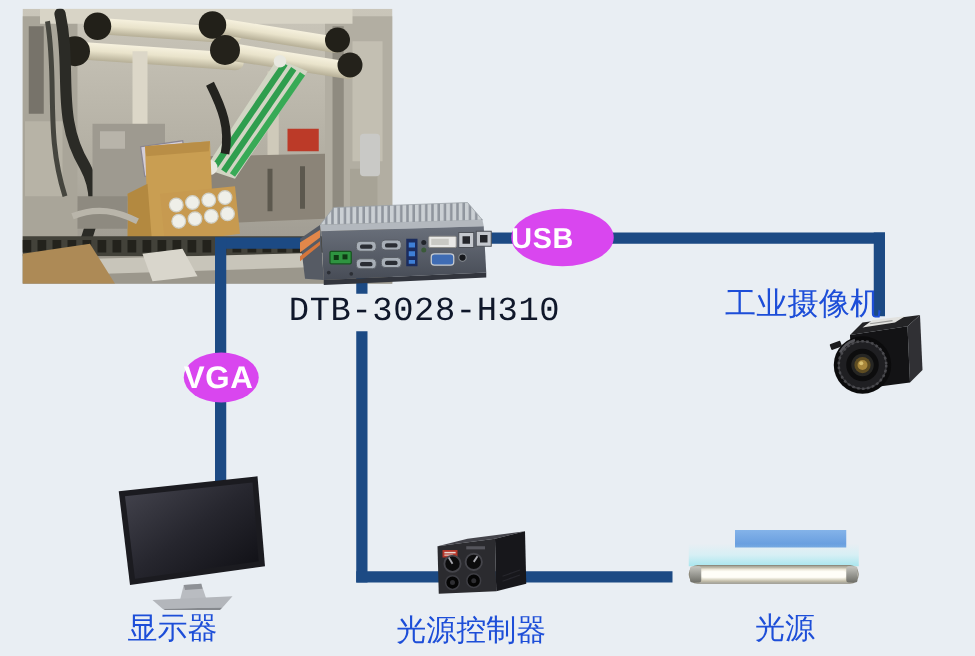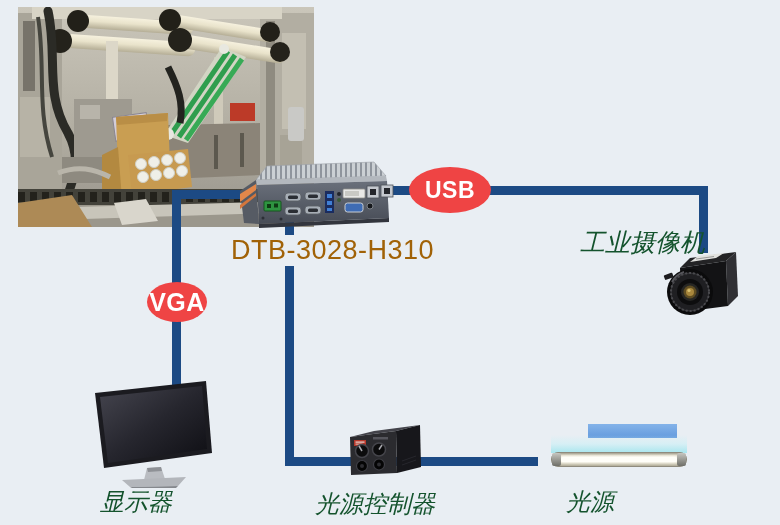--- a/index.html
+++ b/index.html
@@ -1,24 +1,24 @@
 <!DOCTYPE html>
 <html><head>
 <meta charset="utf-8">
 <style>
   html,body{margin:0;padding:0;}
   body{font-family:"Liberation Sans","DejaVu Sans",sans-serif;}
   #canvas{position:relative;width:780px;height:525px;background:#e9eef3;overflow:hidden;}
   .abs{position:absolute;}
   .line{position:absolute;background:#1c4a84;}
-  .badge{position:absolute;background:#ef4444;border-radius:50%;display:flex;align-items:center;justify-content:center;}
+  .badge{position:absolute;background:#d946ef;border-radius:50%;display:flex;align-items:center;}
   .badge span{color:#ffffff;font-weight:600;font-size:25px;letter-spacing:.5px;}
   .badge-usb span{font-size:23px;}
-  .dev-label{position:absolute;color:#14532d;font-size:24px;white-space:nowrap;font-style:italic;}
-  .model-label{position:absolute;left:222px;top:235px;font-size:27px;color:#a16207;background:#e9eef3;padding:0 9px;white-space:nowrap;letter-spacing:.5px;}
+  .dev-label{position:absolute;color:#1d4ed8;font-size:24px;text-align:center;white-space:nowrap;}
+  .model-label{position:absolute;left:222px;top:235px;font-size:27px;color:#0f172a;background:#e9eef3;padding:0 9px;white-space:nowrap;letter-spacing:.5px;font-family:Liberation Mono, monospace;}
   .glow{position:absolute;left:551px;top:435px;width:136px;height:18px;
         background:linear-gradient(to top,#a9e6ee 0%,rgba(199,240,246,.55) 50%,rgba(233,238,243,0) 100%);}
   .tube{position:absolute;left:551px;top:452px;width:136px;height:15px;border-radius:7px;box-sizing:border-box;
         background:linear-gradient(#a39f8e 0%,#efeada 22%,#fffef2 45%,#fbf7e6 65%,#b0ab97 100%);border:1px solid #8f8b7d;}
   .tube-core{position:absolute;left:9px;right:9px;top:4px;height:5px;background:#fffef8;border-radius:3px;box-shadow:0 0 3px #ffffff;}
   .tube-cap{position:absolute;top:0;width:9px;height:13px;border-radius:2px;background:linear-gradient(#c6c6c0,#6f6f68);}
   .product-bar{position:absolute;left:588px;top:424px;width:89px;height:14px;background:linear-gradient(#84b3e9,#639add);}
 </style>
 </head>
 <body>
@@ -244,17 +244,17 @@
 
   <div class="product-bar"></div>
   <div class="glow"></div>
   <div class="tube">
     <div class="tube-core"></div>
     <div class="tube-cap" style="left:0;"></div>
     <div class="tube-cap" style="right:0;"></div>
   </div>
 
   <div class="dev-label" style="left:580px;top:226px;font-size:25px;">工业摄像机</div>
-  <div class="dev-label" style="left:100px;top:486px;width:124px;">显示器</div>
+  <div class="dev-label" style="left:76px;top:486px;width:124px;">显示器</div>
   <div class="dev-label" style="left:315px;top:488px;width:124px;">光源控制器</div>
   <div class="dev-label" style="left:566px;top:486px;width:124px;">光源</div>
 
 </div>
 
 </body></html>

